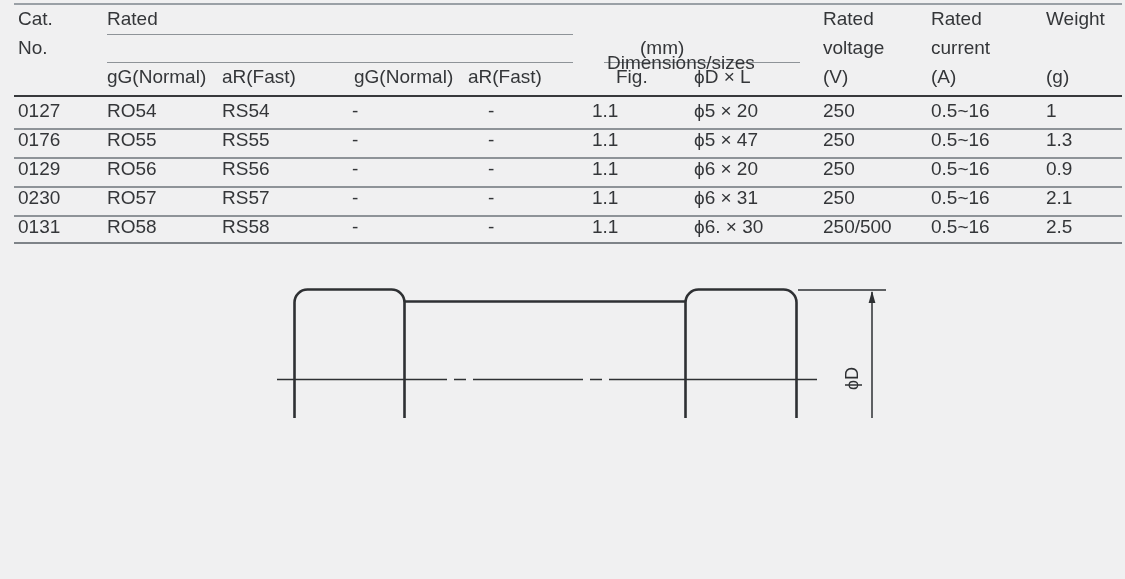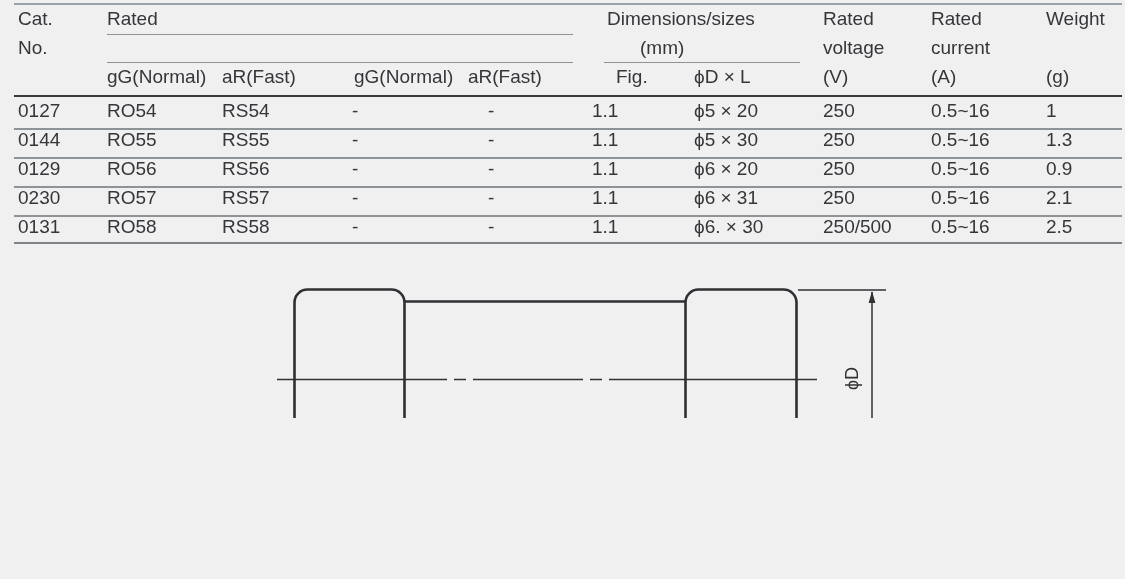--- a/index.html
+++ b/index.html
@@ -33,21 +33,21 @@
   <div class="rule rule-dark" style="left:14px;top:95px;width:1108px;height:2.4px;"></div>
   <div class="rule" style="left:14px;top:128px;width:1108px;height:1.6px;"></div>
   <div class="rule" style="left:14px;top:157px;width:1108px;height:1.6px;"></div>
   <div class="rule" style="left:14px;top:186px;width:1108px;height:1.6px;"></div>
   <div class="rule" style="left:14px;top:215px;width:1108px;height:1.6px;"></div>
   <div class="rule rule-bottom" style="left:14px;top:242px;width:1108px;height:2px;"></div>
 
   <div class="hcell c0 h1">Cat.</div>
   <div class="hcell c0 h2">No.</div>
   <div class="hcell c1 h1">Rated</div>
-  <div class="hcell h1" style="left:607px;">Dimensions/sizes</div>
+  <div class="hcell h1" style="left:607px;margin-top:44px;">Dimensions/sizes</div>
   <div class="hcell h2" style="left:640px;">(mm)</div>
   <div class="hcell c7 h1">Rated</div>
   <div class="hcell c7 h2">voltage</div>
   <div class="hcell c8 h1">Rated</div>
   <div class="hcell c8 h2">current</div>
   <div class="hcell c9 h1">Weight</div>
 
   <div class="hcell c1 h3">gG(Normal)</div>
   <div class="hcell c2 h3">aR(Fast)</div>
   <div class="hcell h3" style="left:354px;">gG(Normal)</div>
@@ -62,27 +62,27 @@
   <div class="cell c1 r0">RO54</div>
   <div class="cell c2 r0">RS54</div>
   <div class="cell c3 r0">-</div>
   <div class="cell c4 r0">-</div>
   <div class="cell c5 r0">1.1</div>
   <div class="cell c6 r0">ϕ5 × 20</div>
   <div class="cell c7 r0">250</div>
   <div class="cell c8 r0">0.5~16</div>
   <div class="cell c9 r0">1</div>
 
-  <div class="cell c0 r1">0144</div>
+  <div class="cell c0 r1">0176</div>
   <div class="cell c1 r1">RO55</div>
   <div class="cell c2 r1">RS55</div>
   <div class="cell c3 r1">-</div>
   <div class="cell c4 r1">-</div>
   <div class="cell c5 r1">1.1</div>
-  <div class="cell c6 r1">ϕ5 × 30</div>
+  <div class="cell c6 r1">ϕ5 × 47</div>
   <div class="cell c7 r1">250</div>
   <div class="cell c8 r1">0.5~16</div>
   <div class="cell c9 r1">1.3</div>
 
   <div class="cell c0 r2">0129</div>
   <div class="cell c1 r2">RO56</div>
   <div class="cell c2 r2">RS56</div>
   <div class="cell c3 r2">-</div>
   <div class="cell c4 r2">-</div>
   <div class="cell c5 r2">1.1</div>

